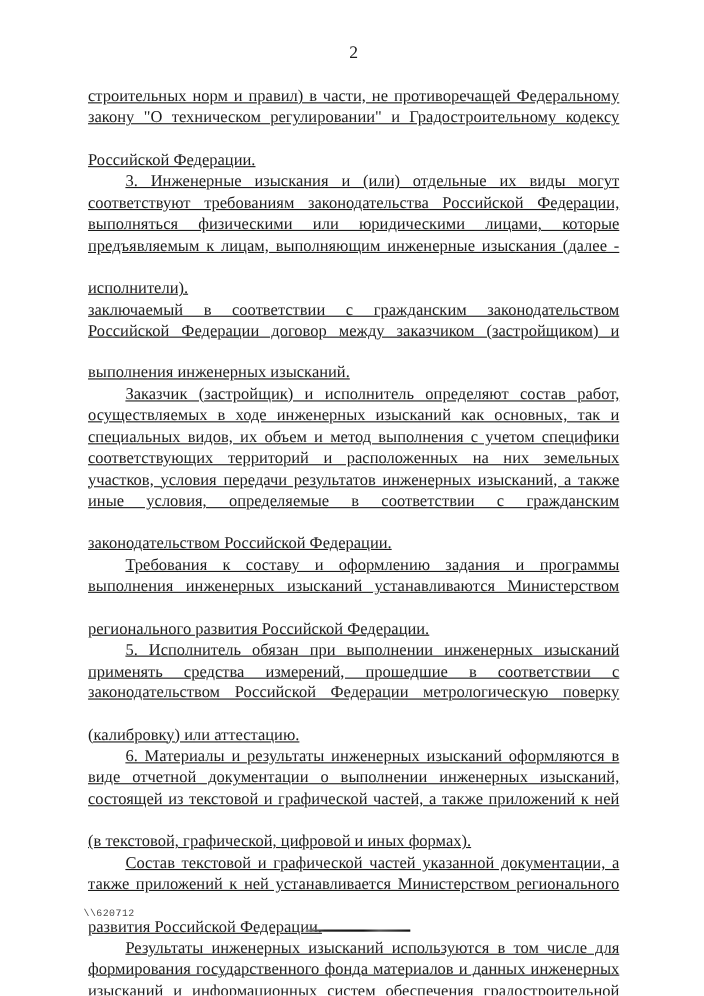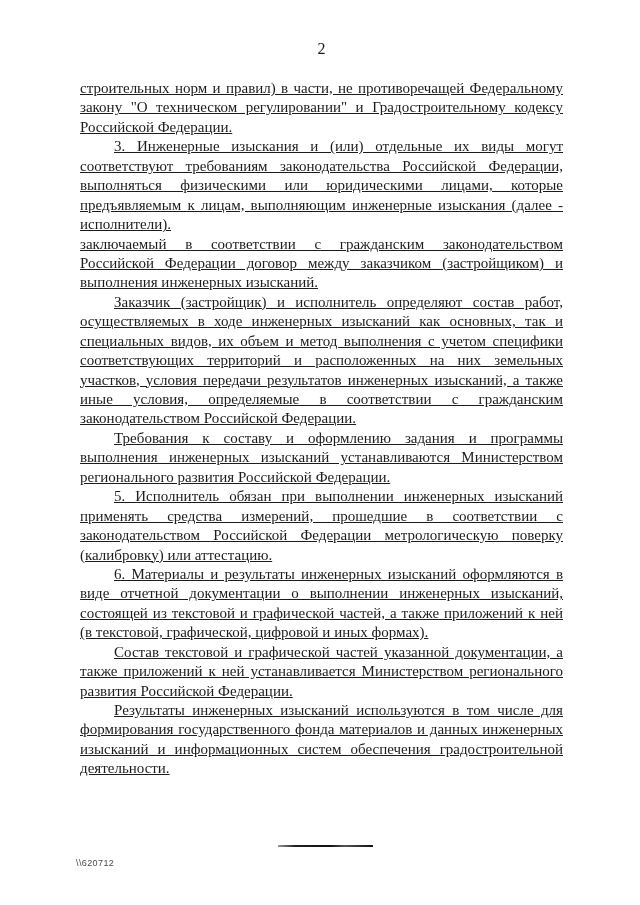--- a/index.html
+++ b/index.html
@@ -37,40 +37,41 @@
     line-height: 19.45px;
     height: 19.45px;
     text-align: justify;
     text-align-last: justify;
     white-space: normal;
     overflow: visible;
   }
   .line.last {
     text-align: right;
     text-align-last: left;
+    margin-top: 19px;
   }
   .line.indent {
     text-indent: 34px;
   }
   .footer-rule {
     position: absolute;
     left: 278px;
     top: 845px;
     width: 95px;
     height: 2px;
     background: linear-gradient(to right, #9a9a9a 0%, #222 18%, #111 55%, #555 70%, #111 100%);
   }
   .footer-code {
     position: absolute;
     left: 76px;
-    top: 858px;
+    top: 826px;
     font-size: 9px;
     letter-spacing: 0.4px;
     color: #4a4a4a;
-    font-family: Liberation Sans, sans-serif;
+    font-family: Liberation Mono, monospace;
   }
 </style>
 </head>
 <body>
 
 <div class="page">
   <div class="pageno">2</div>
 
   <div class="doc-body" id="doc-body">
       <div class="line">строительных норм и правил) в части, не противоречащей Федеральному</div>

